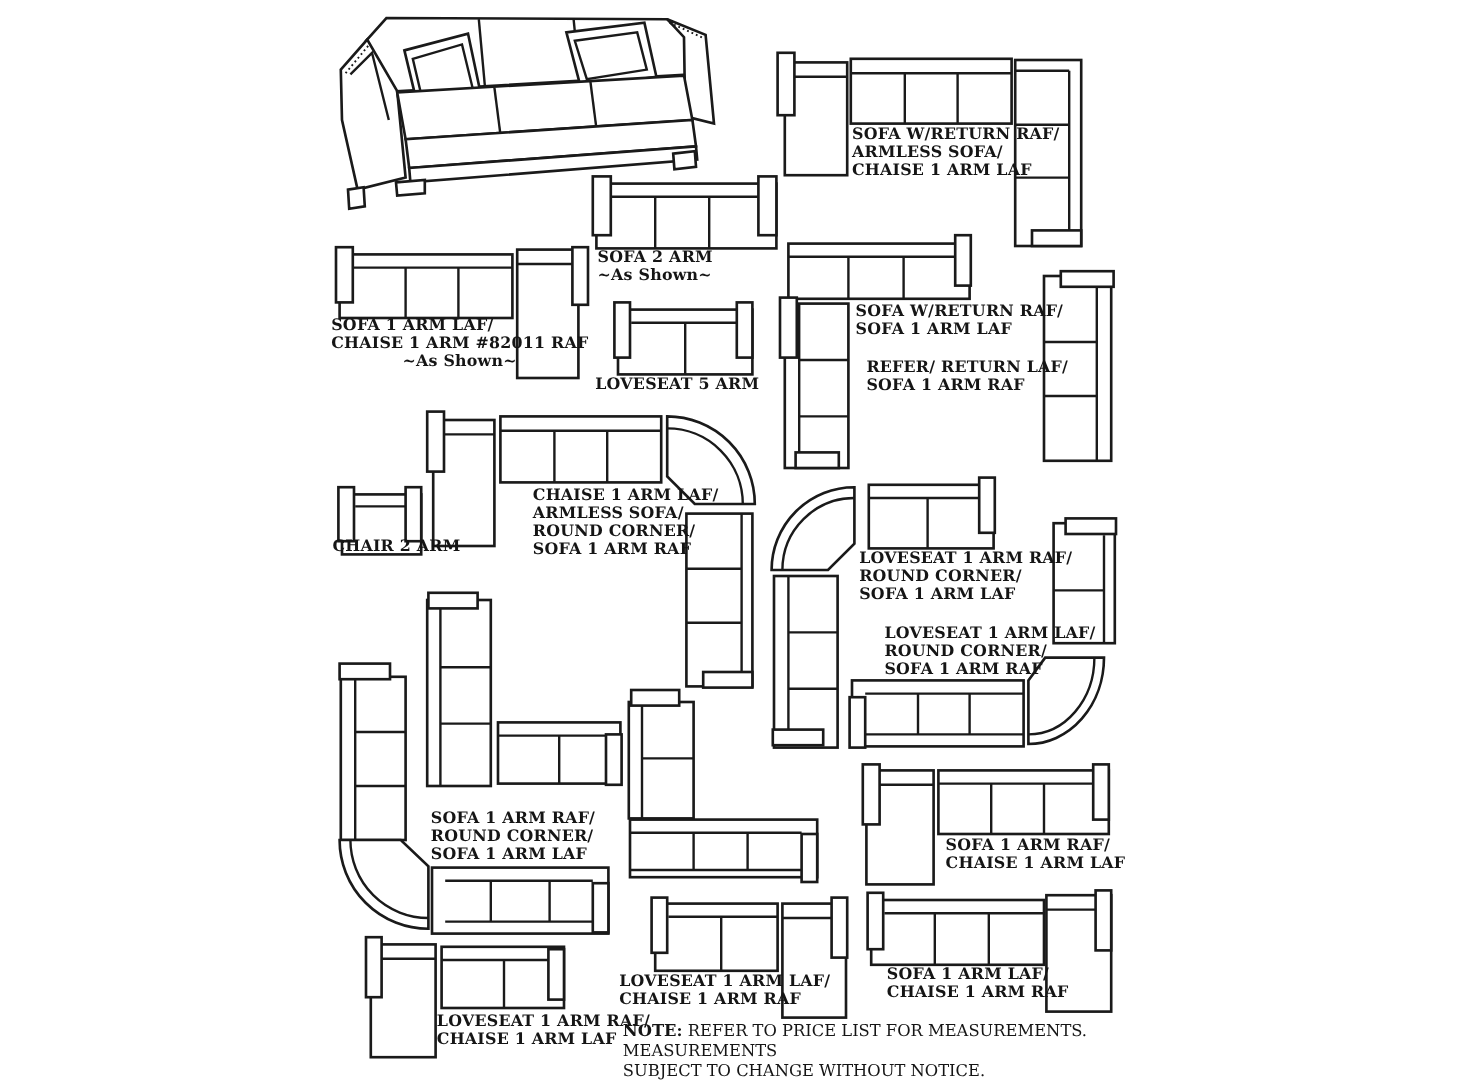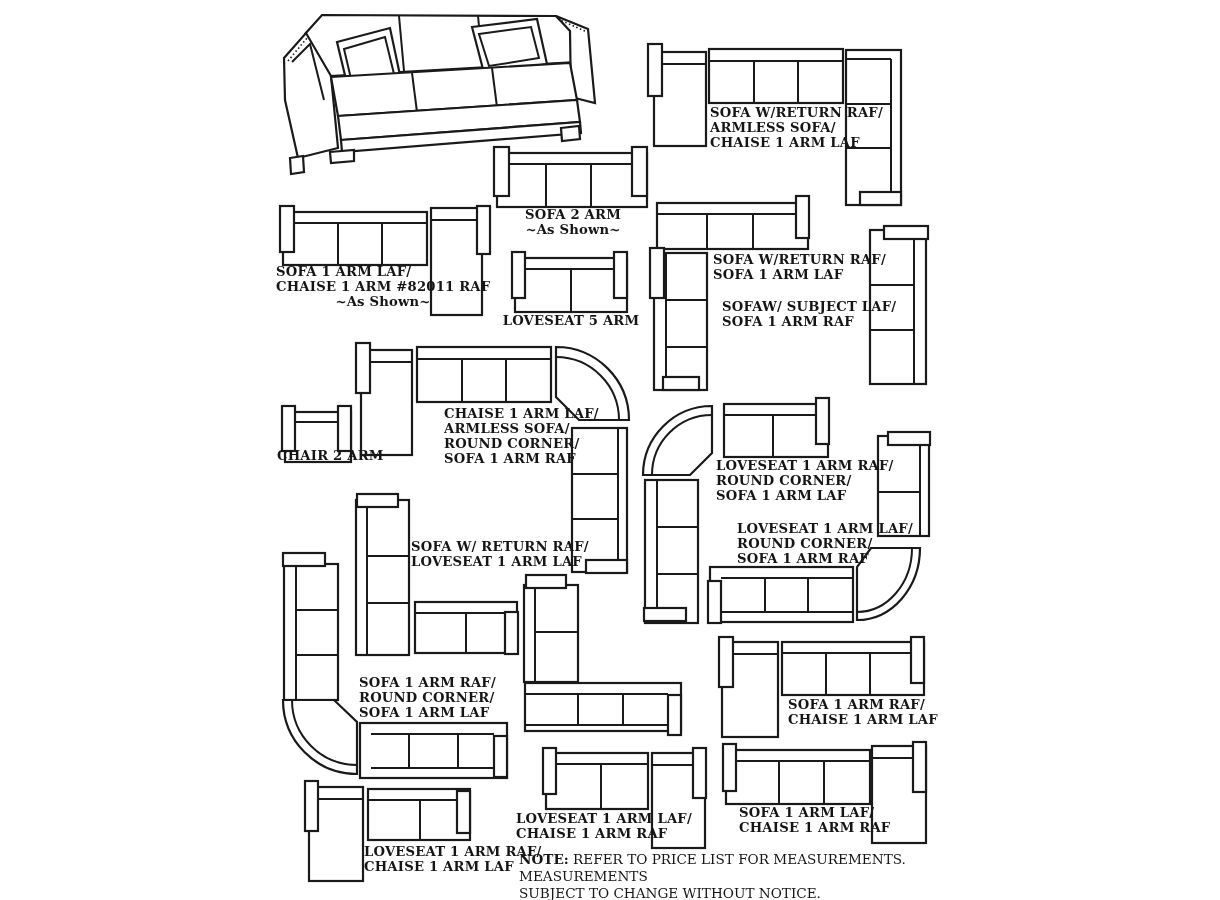--- a/index.html
+++ b/index.html
@@ -5,21 +5,21 @@
   html,body{margin:0;padding:0;background:#fff;}
   .canvas{position:relative;width:1024px;height:900px;background:#ffffff;overflow:hidden;
           font-family:"DejaVu Serif","Liberation Serif",serif;color:#151515;border-radius:14px;}
   svg.diagram{position:absolute;left:0;top:0;}
   svg .pc{fill:#ffffff;stroke:#1a1a1a;stroke-width:2.2;}
   svg .ln{stroke:#1a1a1a;stroke-width:2;fill:none;}
   svg .inner{fill:none;stroke:#1a1a1a;stroke-width:2;}
   svg .nail{fill:none;stroke:#1a1a1a;stroke-width:1.6;stroke-dasharray:1.5 2.5;}
   .lbl{position:absolute;font-weight:bold;font-size:13.2px;line-height:15px;
        letter-spacing:.2px;white-space:nowrap;color:#151515;}
-  .lbl.c{text-align:center;}
+  .lbl.c{text-align:left;}
   .lbl .cline{text-align:center;}
   .note{position:absolute;left:519px;top:851px;width:430px;font-size:13.6px;
         line-height:17px;color:#151515;}
   .note .nb{font-weight:bold;}
 </style>
 </head>
 <body>
 
 <div class="canvas">
 
@@ -266,21 +266,21 @@
   <div class="cline">~As Shown~</div>
 </div>
 <div class="lbl c" style="left:496px;top:313px;width:150px">
   <div>LOVESEAT 5 ARM</div>
 </div>
 <div class="lbl" style="left:713px;top:252px">
   <div>SOFA W/RETURN RAF/</div>
   <div>SOFA 1 ARM LAF</div>
 </div>
 <div class="lbl" style="left:722px;top:299px">
-  <div>SOFAW/ SUBJECT LAF/</div>
+  <div>REFER/ RETURN LAF/</div>
   <div>SOFA 1 ARM RAF</div>
 </div>
 <div class="lbl" style="left:444px;top:406px">
   <div>CHAISE 1 ARM LAF/</div>
   <div>ARMLESS SOFA/</div>
   <div>ROUND CORNER/</div>
   <div>SOFA 1 ARM RAF</div>
 </div>
 <div class="lbl" style="left:277px;top:448px">
   <div>CHAIR 2 ARM</div>
@@ -288,24 +288,20 @@
 <div class="lbl" style="left:716px;top:458px">
   <div>LOVESEAT 1 ARM RAF/</div>
   <div>ROUND CORNER/</div>
   <div>SOFA 1 ARM LAF</div>
 </div>
 <div class="lbl" style="left:737px;top:521px">
   <div>LOVESEAT 1 ARM LAF/</div>
   <div>ROUND CORNER/</div>
   <div>SOFA 1 ARM RAF</div>
 </div>
-<div class="lbl" style="left:411px;top:539px">
-  <div>SOFA W/ RETURN RAF/</div>
-  <div>LOVESEAT 1 ARM LAF</div>
-</div>
 <div class="lbl" style="left:359px;top:675px">
   <div>SOFA 1 ARM RAF/</div>
   <div>ROUND CORNER/</div>
   <div>SOFA 1 ARM LAF</div>
 </div>
 <div class="lbl" style="left:788px;top:697px">
   <div>SOFA 1 ARM RAF/</div>
   <div>CHAISE 1 ARM LAF</div>
 </div>
 <div class="lbl" style="left:739px;top:805px">

